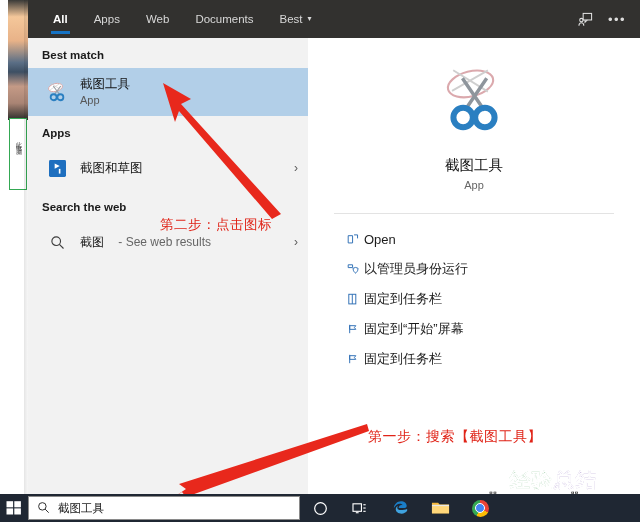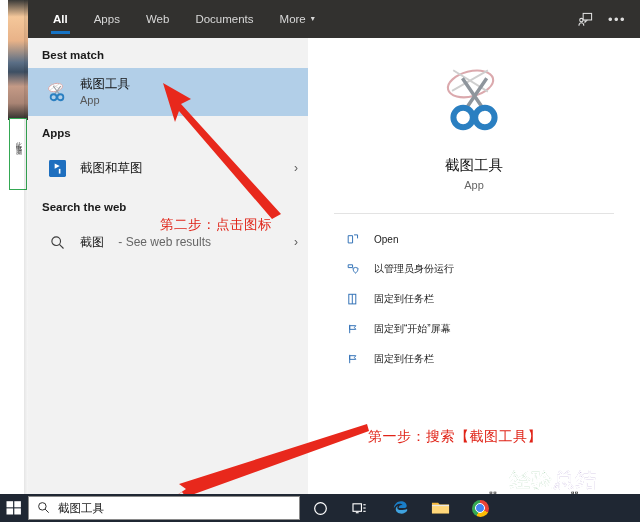--- a/index.html
+++ b/index.html
@@ -58,21 +58,21 @@
   .detail { position: absolute; left: 280px; top: 38px; width: 332px; height: 456px;
     background: #ffffff; }
   .detail-hero { padding-top: 24px; text-align: center; }
   .hero-title { margin-top: 16px; font-size: 14.5px; color: #121212; }
   .hero-sub { margin-top: 4px; font-size: 11px; color: #666; }
   .sep { margin: 22px 26px 0 26px; height: 1px; background: #e3e3e3; }
   .actions { padding: 10px 0 0 34px; }
   .act { display: flex; align-items: center; height: 30px; }
   .act .ai { width: 22px; flex: none; display: flex; align-items: center; justify-content: center;
     color: #2f6fb5; }
-  .act .al { margin-left: 10px; font-size: 10px; color: #1c1c1c; }
+  .act .al { margin-left: 0; font-size: 13px; color: #1c1c1c; }
 
   
   .anno { position: absolute; color: #e02418; font-size: 13.5px; white-space: nowrap;
     letter-spacing: .5px; font-family: Liberation Mono, monospace; }
   #anno-step2 { left: 160px; top: 216px; }
   #anno-step1 { left: 368px; top: 392px; font-size: 14px; margin-top: 36px; }
   .arrow-svg { position: absolute; left: 0; top: 0; width: 640px; height: 522px; pointer-events: none; }
 
   
   .wm { position: absolute; left: 468px; top: 470px; width: 172px; text-align: center; }
@@ -122,21 +122,21 @@
         <div class="tab">
           <span>Apps</span>
         </div>
         <div class="tab">
           <span>Web</span>
         </div>
         <div class="tab">
           <span>Documents</span>
         </div>
         <div class="tab">
-          <span>More</span>
+          <span>Best</span>
           <span class="caret">▾</span>
         </div>
       </div>
       <div class="hdr-right">
         <div class="hdr-btn">
           <svg width="15" height="15" viewBox="0 0 16 16">
             <rect x="5.5" y="1.5" width="9" height="7" fill="none" stroke="#e2e2e2" stroke-width="1.1"></rect>
             <path d="M7.5 8.5 L7.5 11 L10 8.5" fill="none" stroke="#e2e2e2" stroke-width="1.1"></path>
             <circle cx="3.6" cy="8.6" r="1.8" fill="none" stroke="#e2e2e2" stroke-width="1.1"></circle>
             <path d="M1 14.6c0-2 1.2-3.2 2.6-3.2s2.6 1.2 2.6 3.2" fill="none" stroke="#e2e2e2" stroke-width="1.1"></path>

